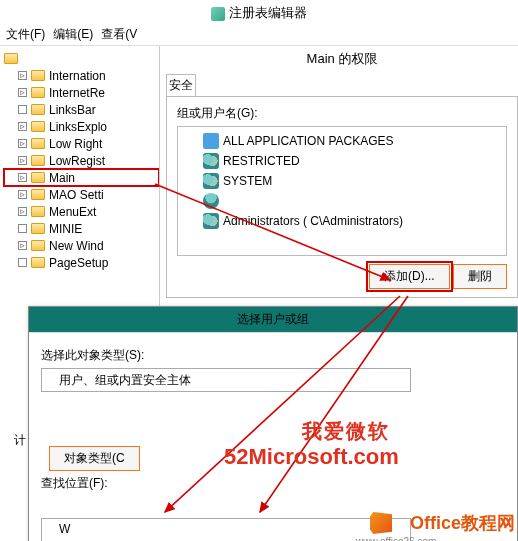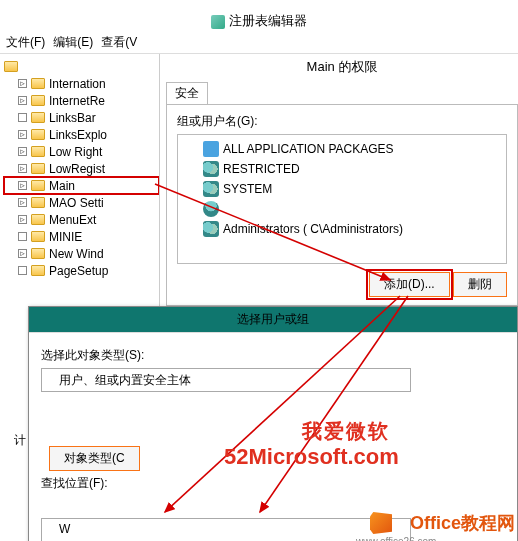--- a/index.html
+++ b/index.html
@@ -1,31 +1,31 @@
 <!DOCTYPE html>
 <html><head>
 <meta charset="utf-8">
 <style>
   * { box-sizing: border-box; margin: 0; padding: 0; }
   body { font-family: "Microsoft YaHei", Tahoma, sans-serif; font-size: 12px; width: 518px; height: 541px; background: #fff; overflow: hidden; position: relative; }
   .window { background: #fff; }
-  .title { text-align: center; font-size: 13px; padding: 12px 0 2px 0; color: #000; }
+  .title { text-align: center; font-size: 13px; padding: 4px 0 2px 0; color: #000; }
   .menubar { display: flex; gap: 8px; padding: 2px 6px; border-bottom: 1px solid #ddd; font-size: 12px; }
   .menubar span { cursor: default; }
   .app-icon { display: inline-block; width: 14px; height: 14px; background: linear-gradient(135deg,#7cb,#3a8); border-radius: 2px; vertical-align: middle; margin-right: 4px; }
   .regedit-body { display: flex; height: 260px; }
   .tree { width: 160px; border-right: 1px solid #ccc; padding: 4px 0 0 4px; overflow: hidden; }
   .tree-item { display: flex; align-items: center; height: 17px; padding-left: 14px; white-space: nowrap; cursor: default; }
   .tree-item .expander { width: 9px; height: 9px; border: 1px solid #888; color: #555; font-size: 9px; line-height: 7px; text-align: center; margin-right: 4px; }
   .folder-ico { width: 14px; height: 11px; background: linear-gradient(#ffe9a6,#f8c54b); border: 1px solid #d4a020; border-radius: 1px; margin-right: 4px; flex-shrink: 0; }
   .tree-item.main-row { outline: 2px solid #d40000; outline-offset: -1px; position: relative; z-index: 5; }
   .perm-panel { flex: 1; padding: 0 0 0 6px; position: relative; }
   .perm-title { text-align: center; font-size: 13px; padding: 4px 0 6px 0; color: #000; }
   .tabs { display: flex; }
-  .tab { border: 1px solid #bbb; border-bottom: none; padding: 2px 8px; background: #fff; font-size: 12px; }
+  .tab { border: 1px solid #bbb; border-bottom: none; padding: 2px 2px; background: #fff; font-size: 12px; }
   .tab-panel { border: 1px solid #bbb; padding: 8px 10px; }
   .group-label { margin-bottom: 4px; }
   .listbox { border: 1px solid #bbb; height: 130px; padding: 4px; overflow: hidden; }
   .li-row { display: flex; align-items: center; height: 20px; gap: 4px; white-space: nowrap; padding-left: 21px; }
   .ico { width: 16px; height: 16px; flex-shrink: 0; }
   .ico-pkg { background: #4aa3e0; border-radius: 2px; }
   .ico-user { background: radial-gradient(circle at 50% 30%, #7cc 40%, #388 42%); border-radius: 50%; }
   .ico-users { background: radial-gradient(circle at 30% 40%, #7cc 35%, transparent 36%), radial-gradient(circle at 60% 50%, #9cb 40%, #388 41%); border-radius: 3px; }
   .btn-row { text-align: right; margin-top: 8px; }
   button { font-family: inherit; font-size: 12px; padding: 3px 14px; background: #f5f5f5; border: 1px solid #f97316; cursor: default; }

